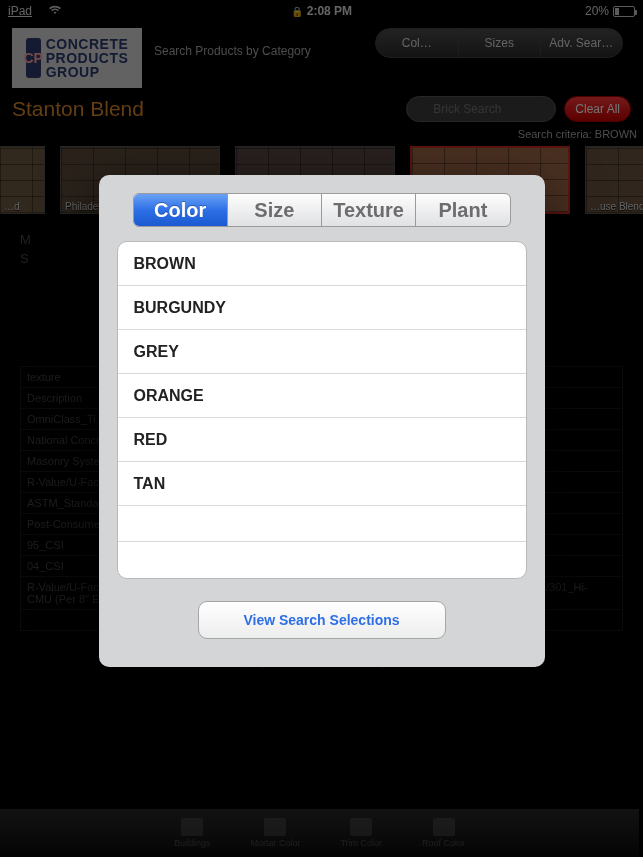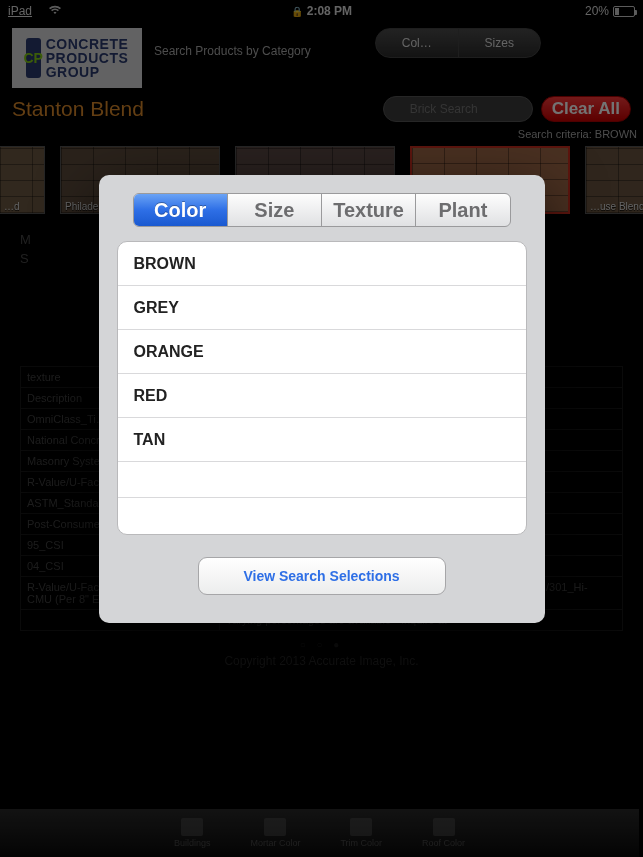--- a/index.html
+++ b/index.html
@@ -39,21 +39,21 @@
       gap: 12px;
     }
     .logo {
       width: 130px; height: 60px;
       background: #d9dadb;
       display: flex; align-items: center; justify-content: center;
       color: #2a3a70; font-weight: 800; font-size: 13px; line-height: 1;
       text-align: left;
       padding: 4px;
     }
-    .logo-mark { width: 15px; height: 40px; background: #2a3a70; border-radius: 3px; margin-right: 5px; display: flex; align-items: center; justify-content: center; color: #84cc16; font-weight: 800; font-size: 14px;}
+    .logo-mark { width: 15px; height: 40px; background: #2a3a70; border-radius: 3px; margin-right: 5px; display: flex; align-items: center; justify-content: center; color: #fca5a5; font-weight: 800; font-size: 14px;}
     .logo-text { display: flex; flex-direction: column; font-size: 14px; letter-spacing: 0.5px;}
     .header-right { flex: 1; display: flex; flex-direction: row; align-items: flex-end; gap: 6px; }
     .cat-label { font-size: 12px; color: #aaa; margin-right: 58px; margin-top: 4px;}
     .seg-top {
       display: flex;
       border: 1px solid #444; border-radius: 15px; overflow: hidden;
       background: linear-gradient(#4d4d4d,#2c2c2c);
     }
     .seg-top button {
       width: 82px; height: 28px; border: none; border-left: 1px solid #444;
@@ -72,21 +72,21 @@
       width: 150px; height: 26px; border-radius: 13px;
       background: #3c3c3c; border: 1px solid #555;
       padding: 0 10px 0 26px; color: #5eead4; font-size: 12px;
       position: relative;
     }
     .search-container { position: relative; }
     .search-glyph { position: absolute; left: 8px; top: 5px; color: #888; font-size: 13px; }
     .clear-all {
       height: 26px; padding: 0 10px; border-radius: 13px;
       background: linear-gradient(#ff3a3a,#cc0000);
-      border: 1px solid #a00; color: #fff; font-weight: 700; font-size: 17px;
+      border: 1px solid #a00; color: #fff; font-weight: 400; font-size: 12px;
       cursor: pointer;
     }
     .criteria-row { text-align: right; color: #aaa; font-size: 11px; padding: 0 6px 4px 0; }
 
     
     .thumb-strip { display: flex; gap: 6px; padding: 2px 0 2px 0; overflow: hidden; }
     .thumb {
       height: 68px; border: 1px solid #555; position: relative;
       flex-shrink: 0;
       background:
@@ -222,20 +222,21 @@
       <span>CONCRETE</span>
       <span>PRODUCTS</span>
       <span>GROUP</span>
     </div>
   </div>
   <div class="header-right">
     <div class="cat-label">Search Products by Category</div>
     <div class="seg-top">
       <button>Col…</button>
       <button>Sizes</button>
+      <button>Adv. Sear…</button>
     </div>
   </div>
 </div>
 
 <div class="title-row">
   <div class="product-title">Stanton Blend</div>
   <div class="search-wrap">
     <div class="search-container">
       <span class="search-glyph">🔍</span>
       <input class="search-input" placeholder="Brick Search" style="">
@@ -346,20 +347,21 @@
 <div class="modal">
   <div class="modal-body">
     <div class="seg">
       <button class="active">Color</button>
       <button>Size</button>
       <button>Texture</button>
       <button>Plant</button>
     </div>
     <div class="list" id="color-list">
         <div class="list-row">BROWN</div>
+        <div class="list-row">BURGUNDY</div>
         <div class="list-row">GREY</div>
         <div class="list-row">ORANGE</div>
         <div class="list-row">RED</div>
         <div class="list-row">TAN</div>
         <div class="list-row empty"></div>
         <div class="list-row empty"></div>
       </div>
     <button class="view-sel">View Search Selections</button>
   </div>
 </div>

